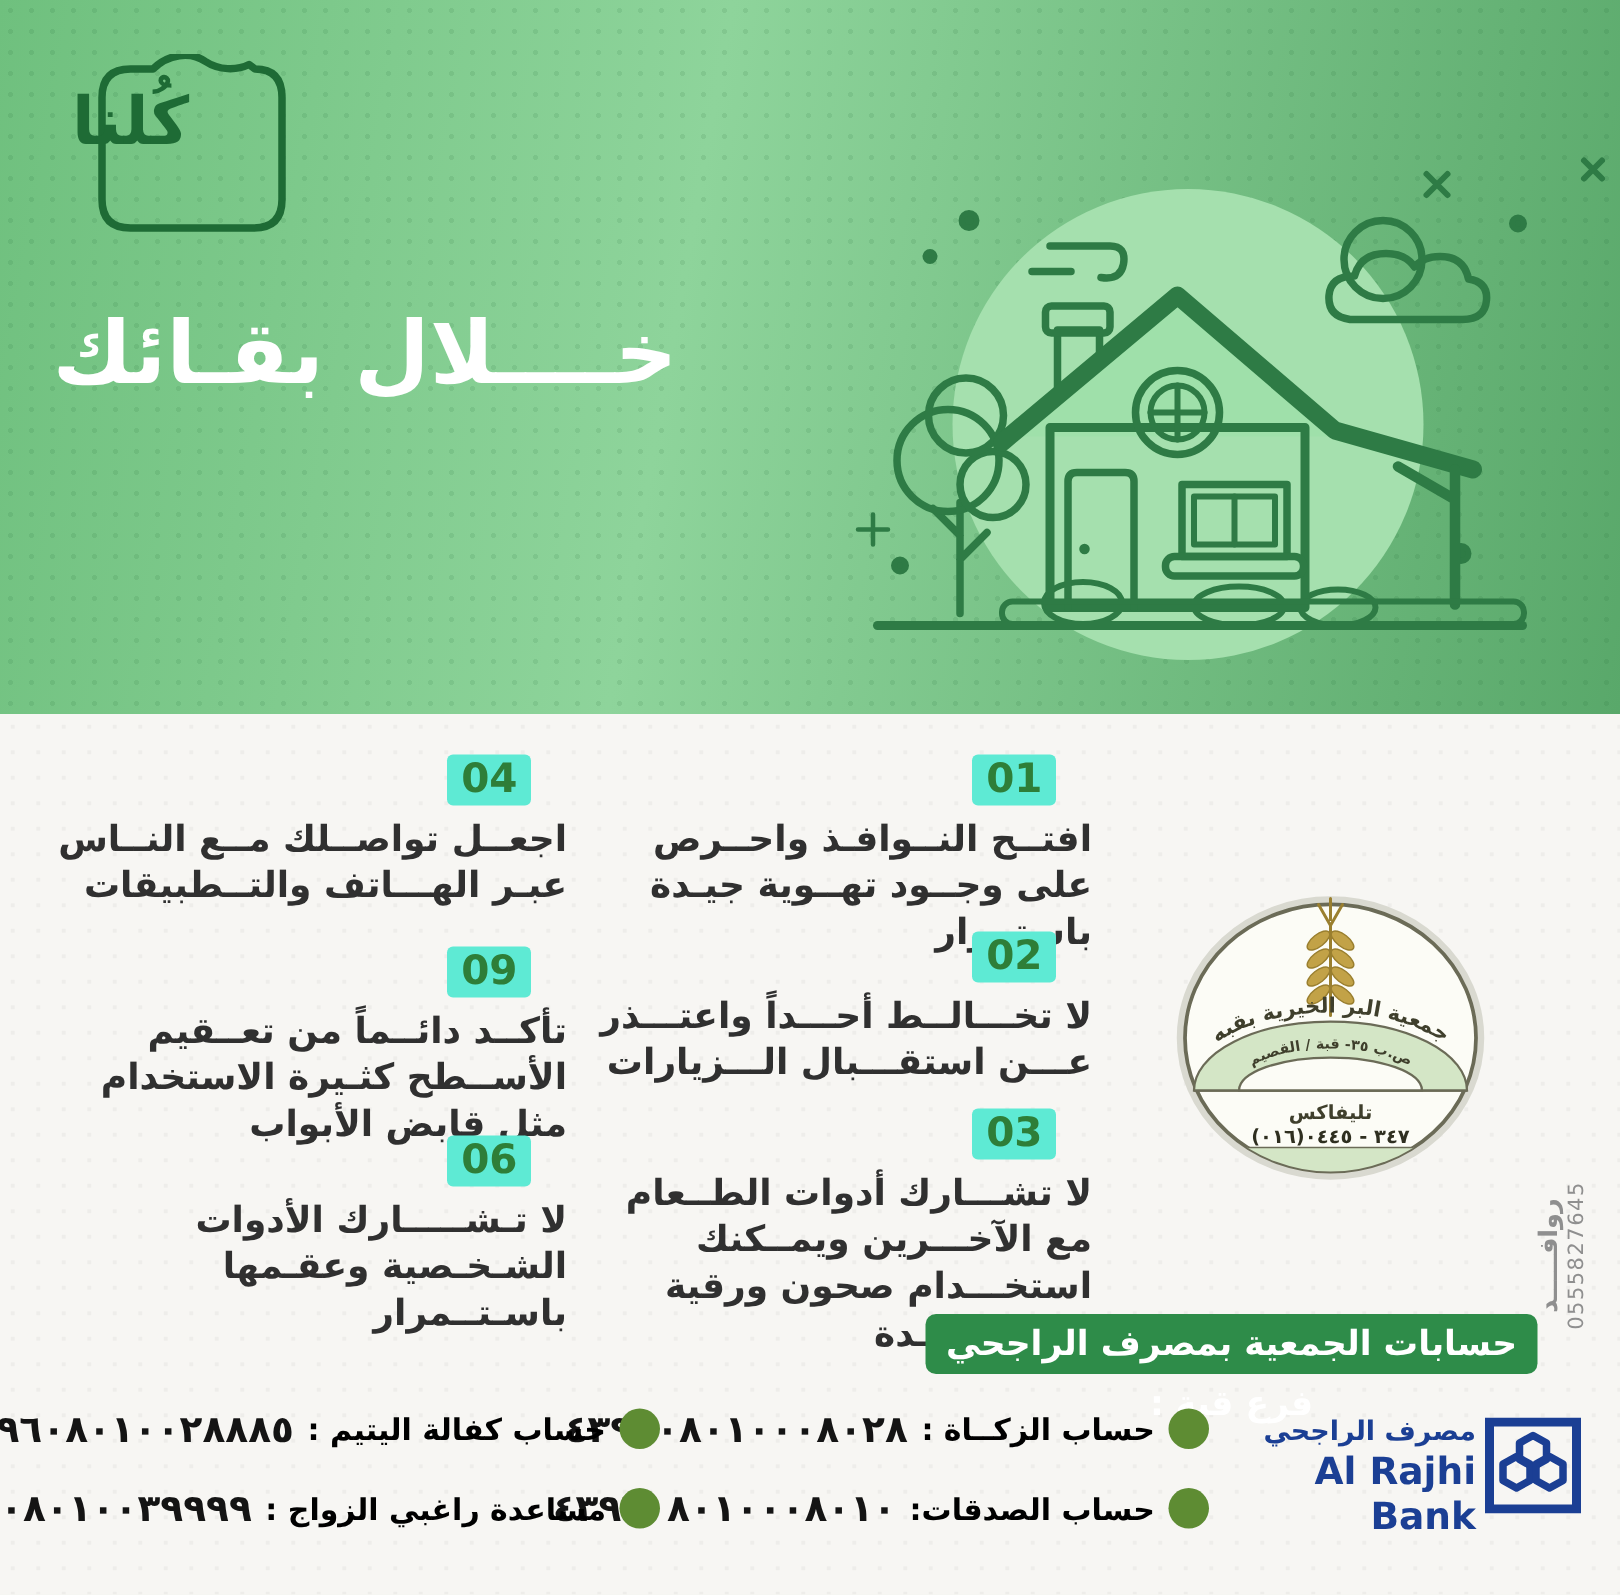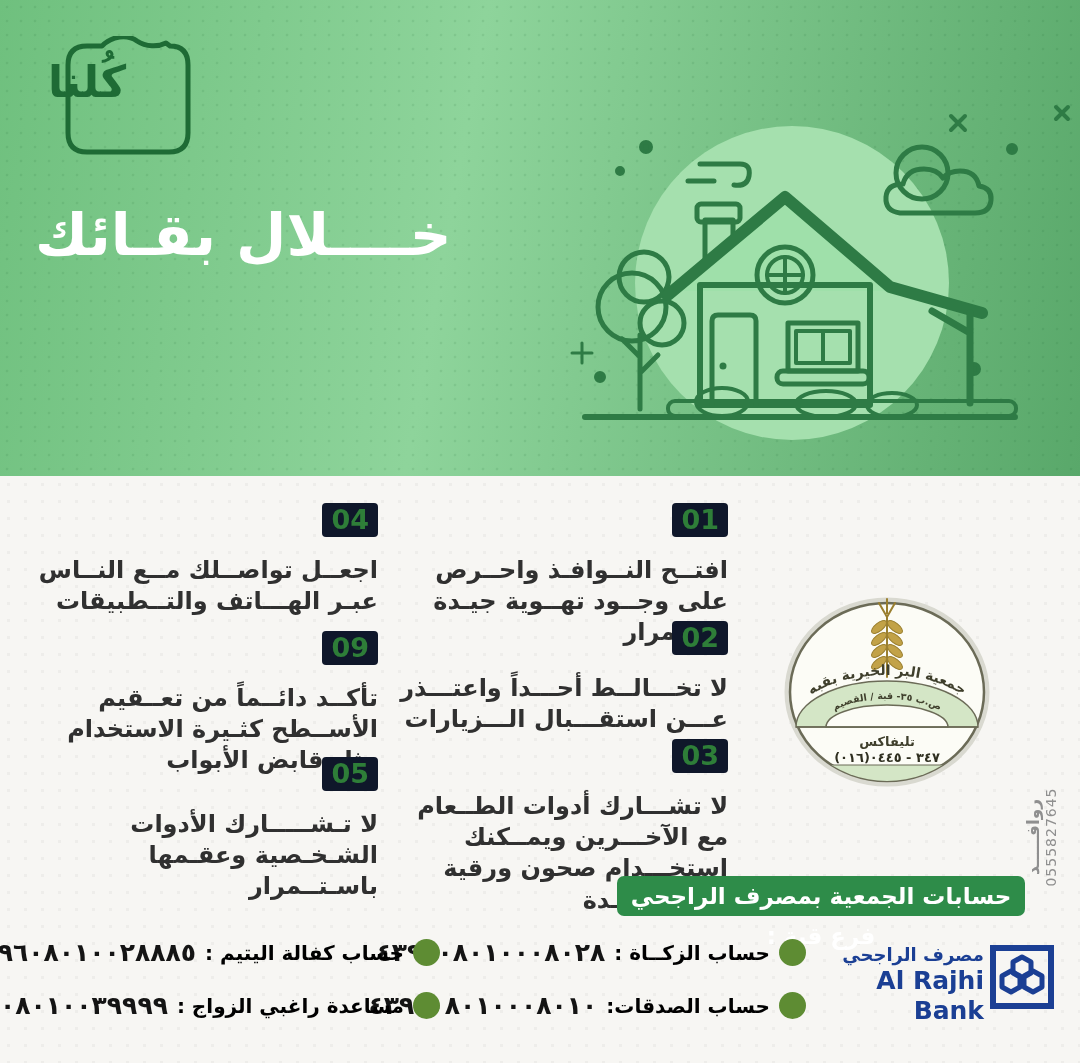--- a/index.html
+++ b/index.html
@@ -25,23 +25,23 @@
          font-weight:bold;font-size:58px;letter-spacing:0;}
   #title .t-line1{color:#ffffff;}
   #title .t-line2{color:#2e7b45;}
 
   
   #body-bg{left:0;top:476px;width:1080px;height:587px;background:#f7f6f3;
     background-image:radial-gradient(rgba(0,0,0,.035) 1.5px,transparent 1.6px);
     background-size:17px 17px;}
 
   .tip{position:absolute;direction:rtl;text-align:right;}
-  .tip .num{display:inline-block;background:#0f172a;color:#2e7e38;font-weight:bold;
-            font-size:27px;padding:1px 9px 2px;border-radius:4px;}
-  .tip .txt{margin-top:18px;font-size:24px;font-weight:bold;color:#303030;line-height:1.3;}
+  .tip .num{display:inline-block;background:#5eead4;color:#2e7e38;font-weight:bold;
+            font-size:27px;padding:1px 9px 2px;border-radius:4px;margin-right:24px;}
+  .tip .txt{margin-top:7px;font-size:24px;font-weight:bold;color:#303030;line-height:1.3;}
   .t1{right:352px;width:332px;top:503px;}
   .t2{right:352px;width:332px;top:621px;}
   .t3{right:352px;width:332px;top:739px;}
   .t4{right:702px;width:352px;top:503px;}
   .t5{right:702px;width:352px;top:631px;}
   .t6{right:702px;width:352px;top:757px;}
 
   
   #banner{left:617px;top:876px;width:408px;height:40px;background:#2e8c49;border-radius:7px;
           color:#fff;font-size:23px;font-weight:bold;direction:rtl;text-align:center;line-height:40px;}
@@ -170,21 +170,21 @@
 </div>
 <div class="tip t4">
   <span class="num">04</span>
   <div class="txt">اجعــل تواصــلك مــع النــاس عبـر الهـــاتف والتــطبيقات</div>
 </div>
 <div class="tip t5">
   <span class="num">09</span>
   <div class="txt">تأكــد دائــماً من تعــقيم الأســطح كثـيرة الاستخدام مثل قابض الأبواب</div>
 </div>
 <div class="tip t6">
-  <span class="num">05</span>
+  <span class="num">06</span>
   <div class="txt">لا تـشـــــارك الأدوات الشـخـصية وعقـمها باسـتــمرار</div>
 </div>
 
 <svg id="stamp" class="abs" width="210" height="190" viewBox="0 0 210 190">
   <defs>
     <clipPath id="stampclip">
         <ellipse cx="105" cy="95" rx="97" ry="89"></ellipse>
       </clipPath>
     <path id="arcOuter" d="M12,126 A 93,48 0 0 1 198,126"></path>
     <path id="arcInner" d="M42,128 A 63,26 0 0 1 168,128"></path>

